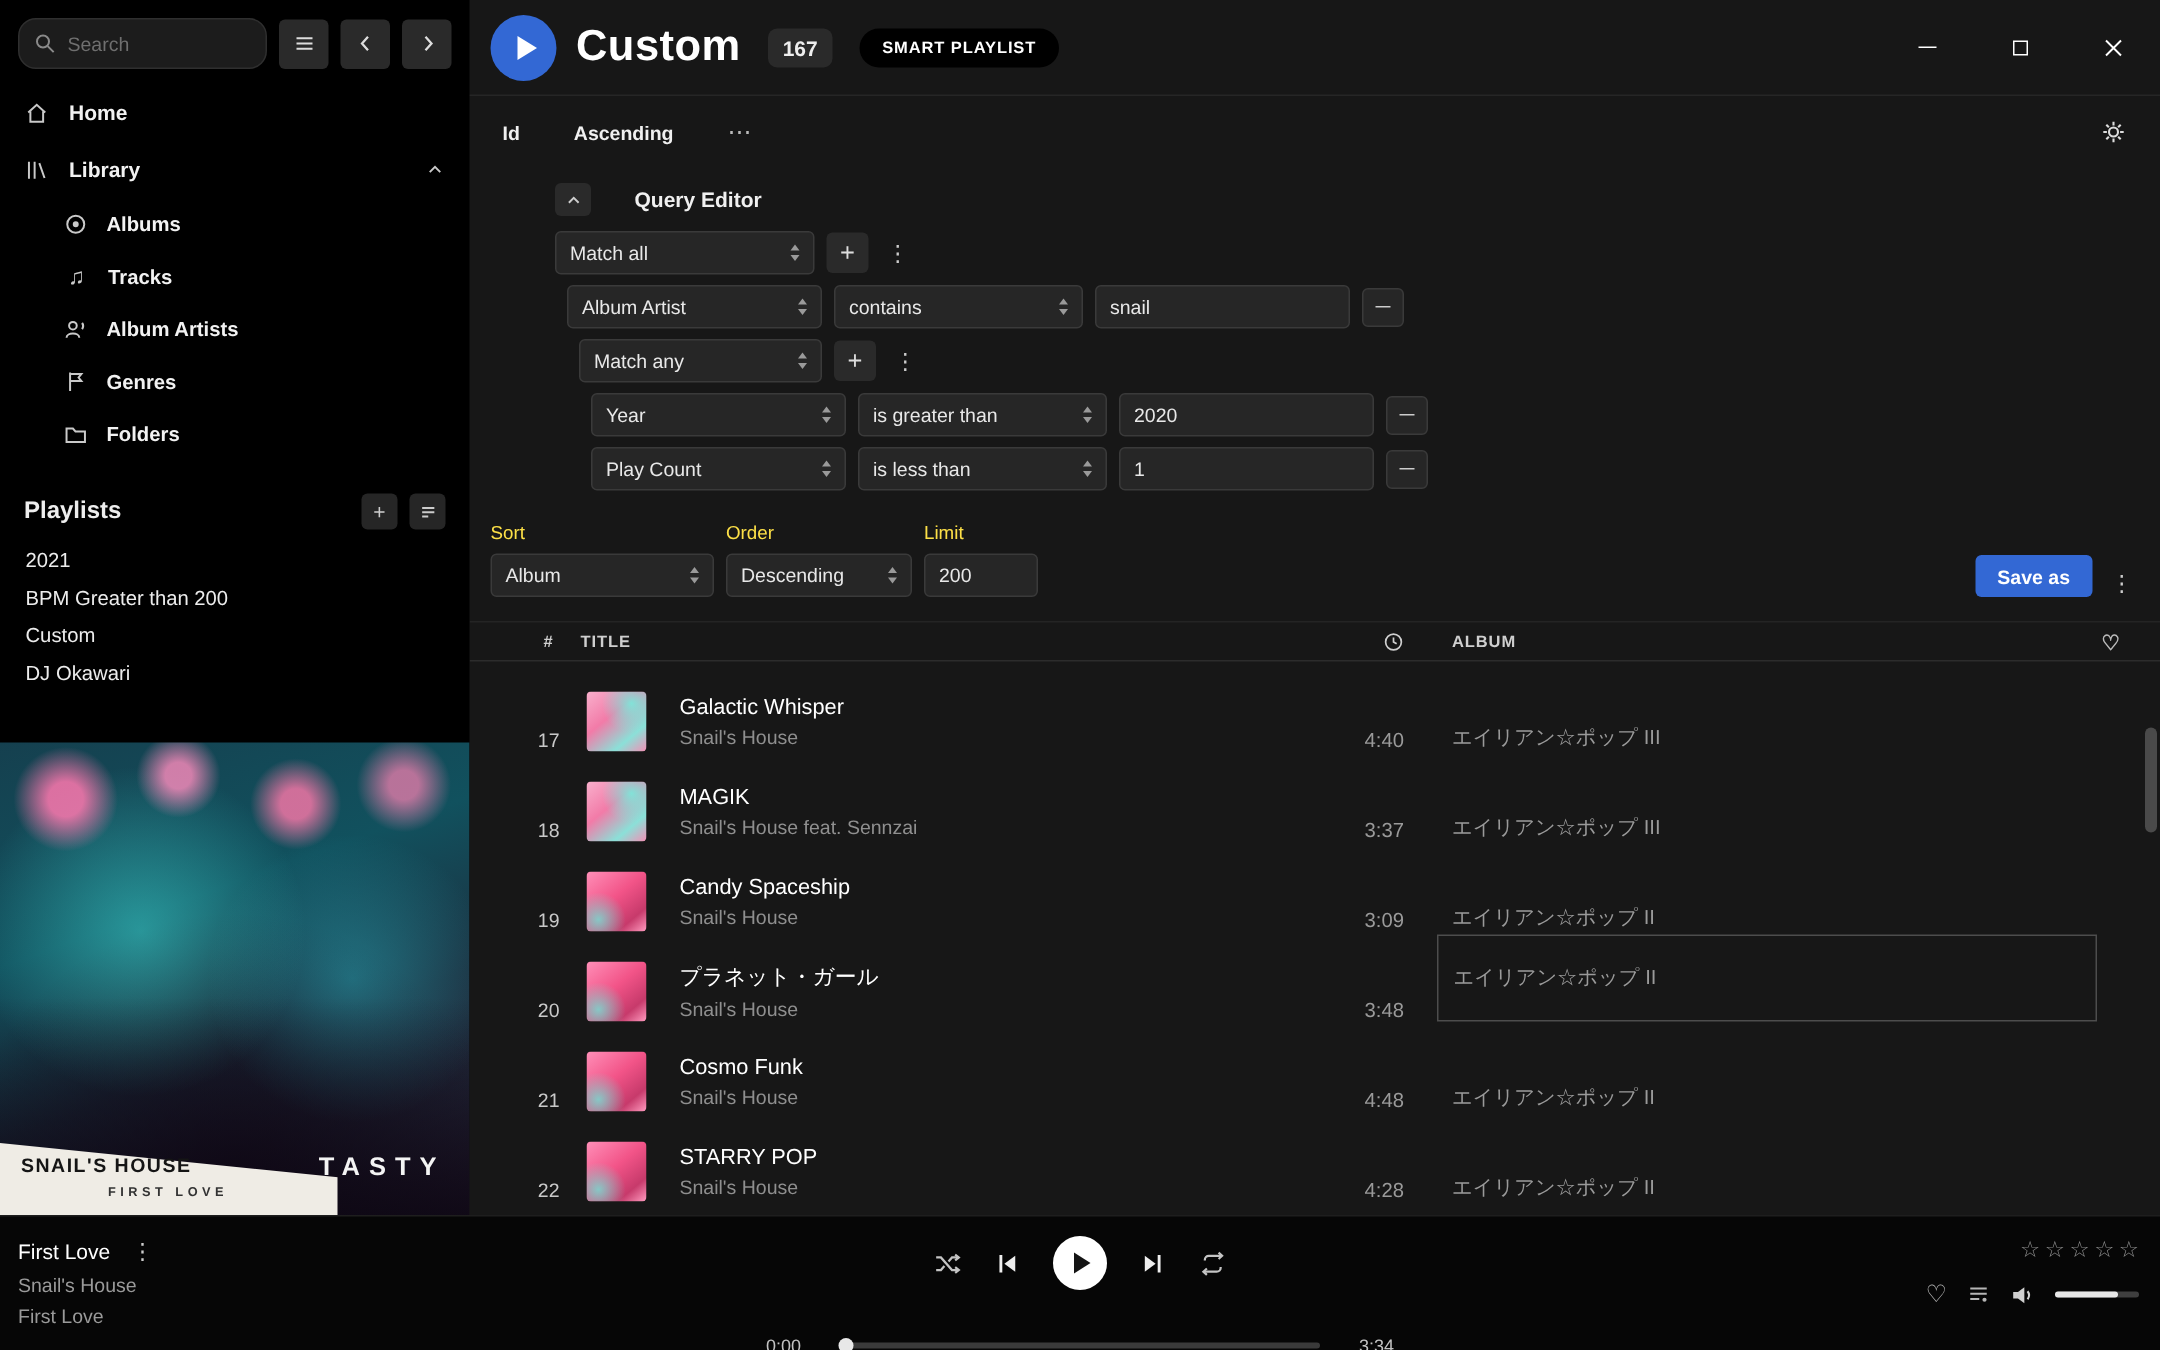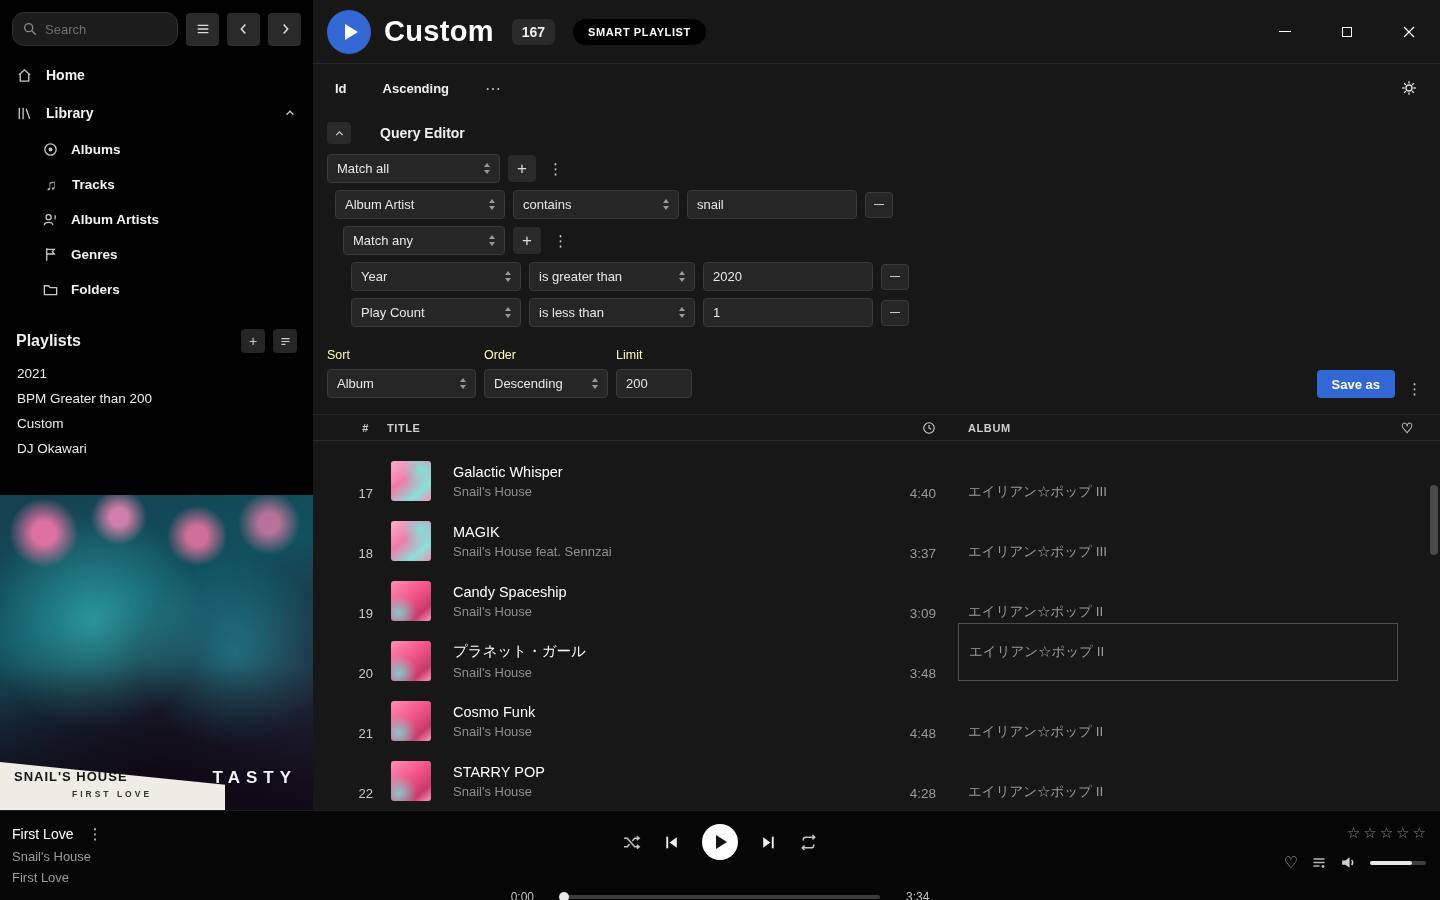--- a/index.html
+++ b/index.html
@@ -65,21 +65,21 @@
   .win-btn { background:none; border:none; cursor:pointer; display:flex; align-items:center; justify-content:center;
     width:18px; height:18px; }
   .wc-min { width:12px; height:1.5px; background:#fff; display:block; }
   .wc-max { width:10px; height:10px; border:1.3px solid #fff; display:block; }
 
   .toolbar-row { height:48px; display:flex; align-items:center; padding:0 22px; gap:36px; flex-shrink:0; }
   .tb-strong { font-size:13px; font-weight:700; color:#f0f0f0; cursor:pointer; }
   .tb-more { font-size:16px; color:#bbb; letter-spacing:2px; cursor:pointer; }
   .tb-gear { margin-left:auto; cursor:pointer; display:flex; }
 
-  .qe { padding:0 14px; flex-shrink:0; }
+  .qe { padding:0 14px; flex-shrink:0;margin-left:43px; }
   .qe-head { height:42px; display:flex; align-items:center; gap:29px; }
   .collapse-btn { width:24px; height:22px; background:#2a2a2a; border:none; border-radius:4px; display:flex;
     align-items:center; justify-content:center; cursor:pointer; }
   .qe-title { font-size:14px; font-weight:700; color:#f0f0f0; }
   .qe-row { display:flex; align-items:center; gap:8px; margin-bottom:7px; }
   .ind1 { margin-left:8px; } .ind2 { margin-left:16px; } .ind3 { margin-left:24px; }
   .dd { height:29px; background:#262626; border:1px solid #3a3a3a; border-radius:4px; display:flex;
     align-items:center; justify-content:space-between; padding:0 9px; font-size:13px; color:#e8e8e8; cursor:pointer; }
   .arrows { display:flex; flex-direction:column; gap:2.5px; }
   .arrows i.up { width:0; height:0; border-left:3.5px solid transparent; border-right:3.5px solid transparent;
@@ -93,21 +93,21 @@
   .minus-btn { width:28px; height:26px; background:#262626; border:1px solid #3a3a3a; border-radius:4px;
     display:flex; align-items:center; justify-content:center; cursor:pointer; }
   .minus-btn span { width:10px; height:1.6px; background:#ccc; display:block; }
   .kebab { background:none; border:none; color:#ccc; font-size:15px; cursor:pointer; padding:0 4px; }
 
   .w173{width:173px;} .w170{width:170px;} .w166{width:166px;} .w162{width:162px;}
   .w149{width:149px;} .w124{width:124px;} .w76{width:76px;}
 
   .sort-row { display:flex; align-items:flex-end; padding:14px 14px 0 14px; gap:8px; flex-shrink:0; }
   .sort-col { display:flex; flex-direction:column; gap:7px; }
-  .sort-label { font-size:12.5px; color:#fef9c3; }
+  .sort-label { font-size:12.5px; color:#fde047; }
   .save-btn { margin-left:auto; background:var(--accent,#3368d4); color:#fff; border:none; border-radius:4px;
     height:28px; padding:0 15px; font-size:13px; font-weight:700; cursor:pointer; font-family:"Liberation Sans",sans-serif; }
 
   
   .table { margin-top:16px; flex:1; min-height:0; overflow:hidden; display:flex; flex-direction:column; }
   .thead { height:27px; display:flex; align-items:center; padding:0 26px 0 22px; border-top:1px solid #242424;
     border-bottom:1px solid #2c2c2c; color:#cfcfcf; font-size:11px; font-weight:700; letter-spacing:.6px; flex-shrink:0; }
   .c-idx { width:34px; text-align:right; flex-shrink:0; }
   .c-main { flex:1; display:flex; align-items:center; margin-left:18px; min-width:0; }
   .c-dur { width:56px; text-align:right; flex-shrink:0; display:flex; justify-content:flex-end; align-items:center; }

